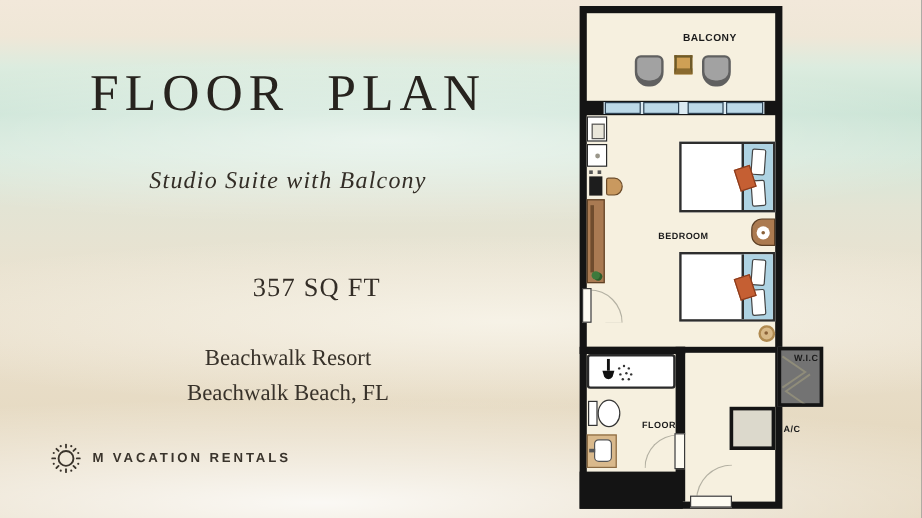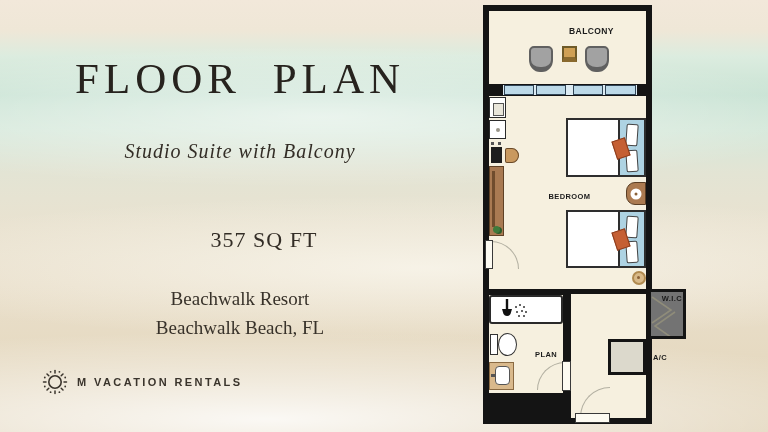--- a/index.html
+++ b/index.html
@@ -171,21 +171,21 @@
             <circle cx="18" cy="17" r="1"></circle>
               <circle cx="23" cy="17" r="1"></circle>
           </g>
         </svg>
       </div>
     </div>
     <div class="abs" style="left:7px;top:328px;width:28px;height:23px;">
       <div class="abs" style="left:0;top:1px;width:8px;height:21px;background:#fff;border:1.5px solid #333;box-sizing:border-box;"></div>
       <div class="abs" style="left:8px;top:0;width:19px;height:23px;background:#fff;border:1.5px solid #333;border-radius:50%;box-sizing:border-box;"></div>
     </div>
-    <div class="room-label" style="left:28px;top:345px;font-size:7.5px;">PLAN</div>
+    <div class="room-label" style="left:28px;top:345px;font-size:7.5px;">FLOOR</div>
     <div class="abs" style="left:6px;top:357px;width:25px;height:28px;background:#d9b98c;border:1.5px solid #8a6a42;box-sizing:border-box;">
       <div class="abs" style="left:5px;top:3px;width:15px;height:19px;background:#fff;border:1.3px solid #555;border-radius:4px;box-sizing:border-box;"></div>
       <div class="abs" style="left:1px;top:11px;width:5px;height:2.5px;background:#555;"></div>
     </div>
 
     <div class="wallseg" style="left:80px;top:284px;width:8px;height:73px;"></div>
     <div class="arc" style="left:54px;top:357px;width:28px;height:28px;border-top-left-radius:100% 100%;border-right:none;border-bottom:none;"></div>
     <div class="door-leaf" style="left:79px;top:356px;width:9px;height:30px;"></div>
     <div class="wallseg" style="left:80px;top:386px;width:8px;height:27px;"></div>
 

